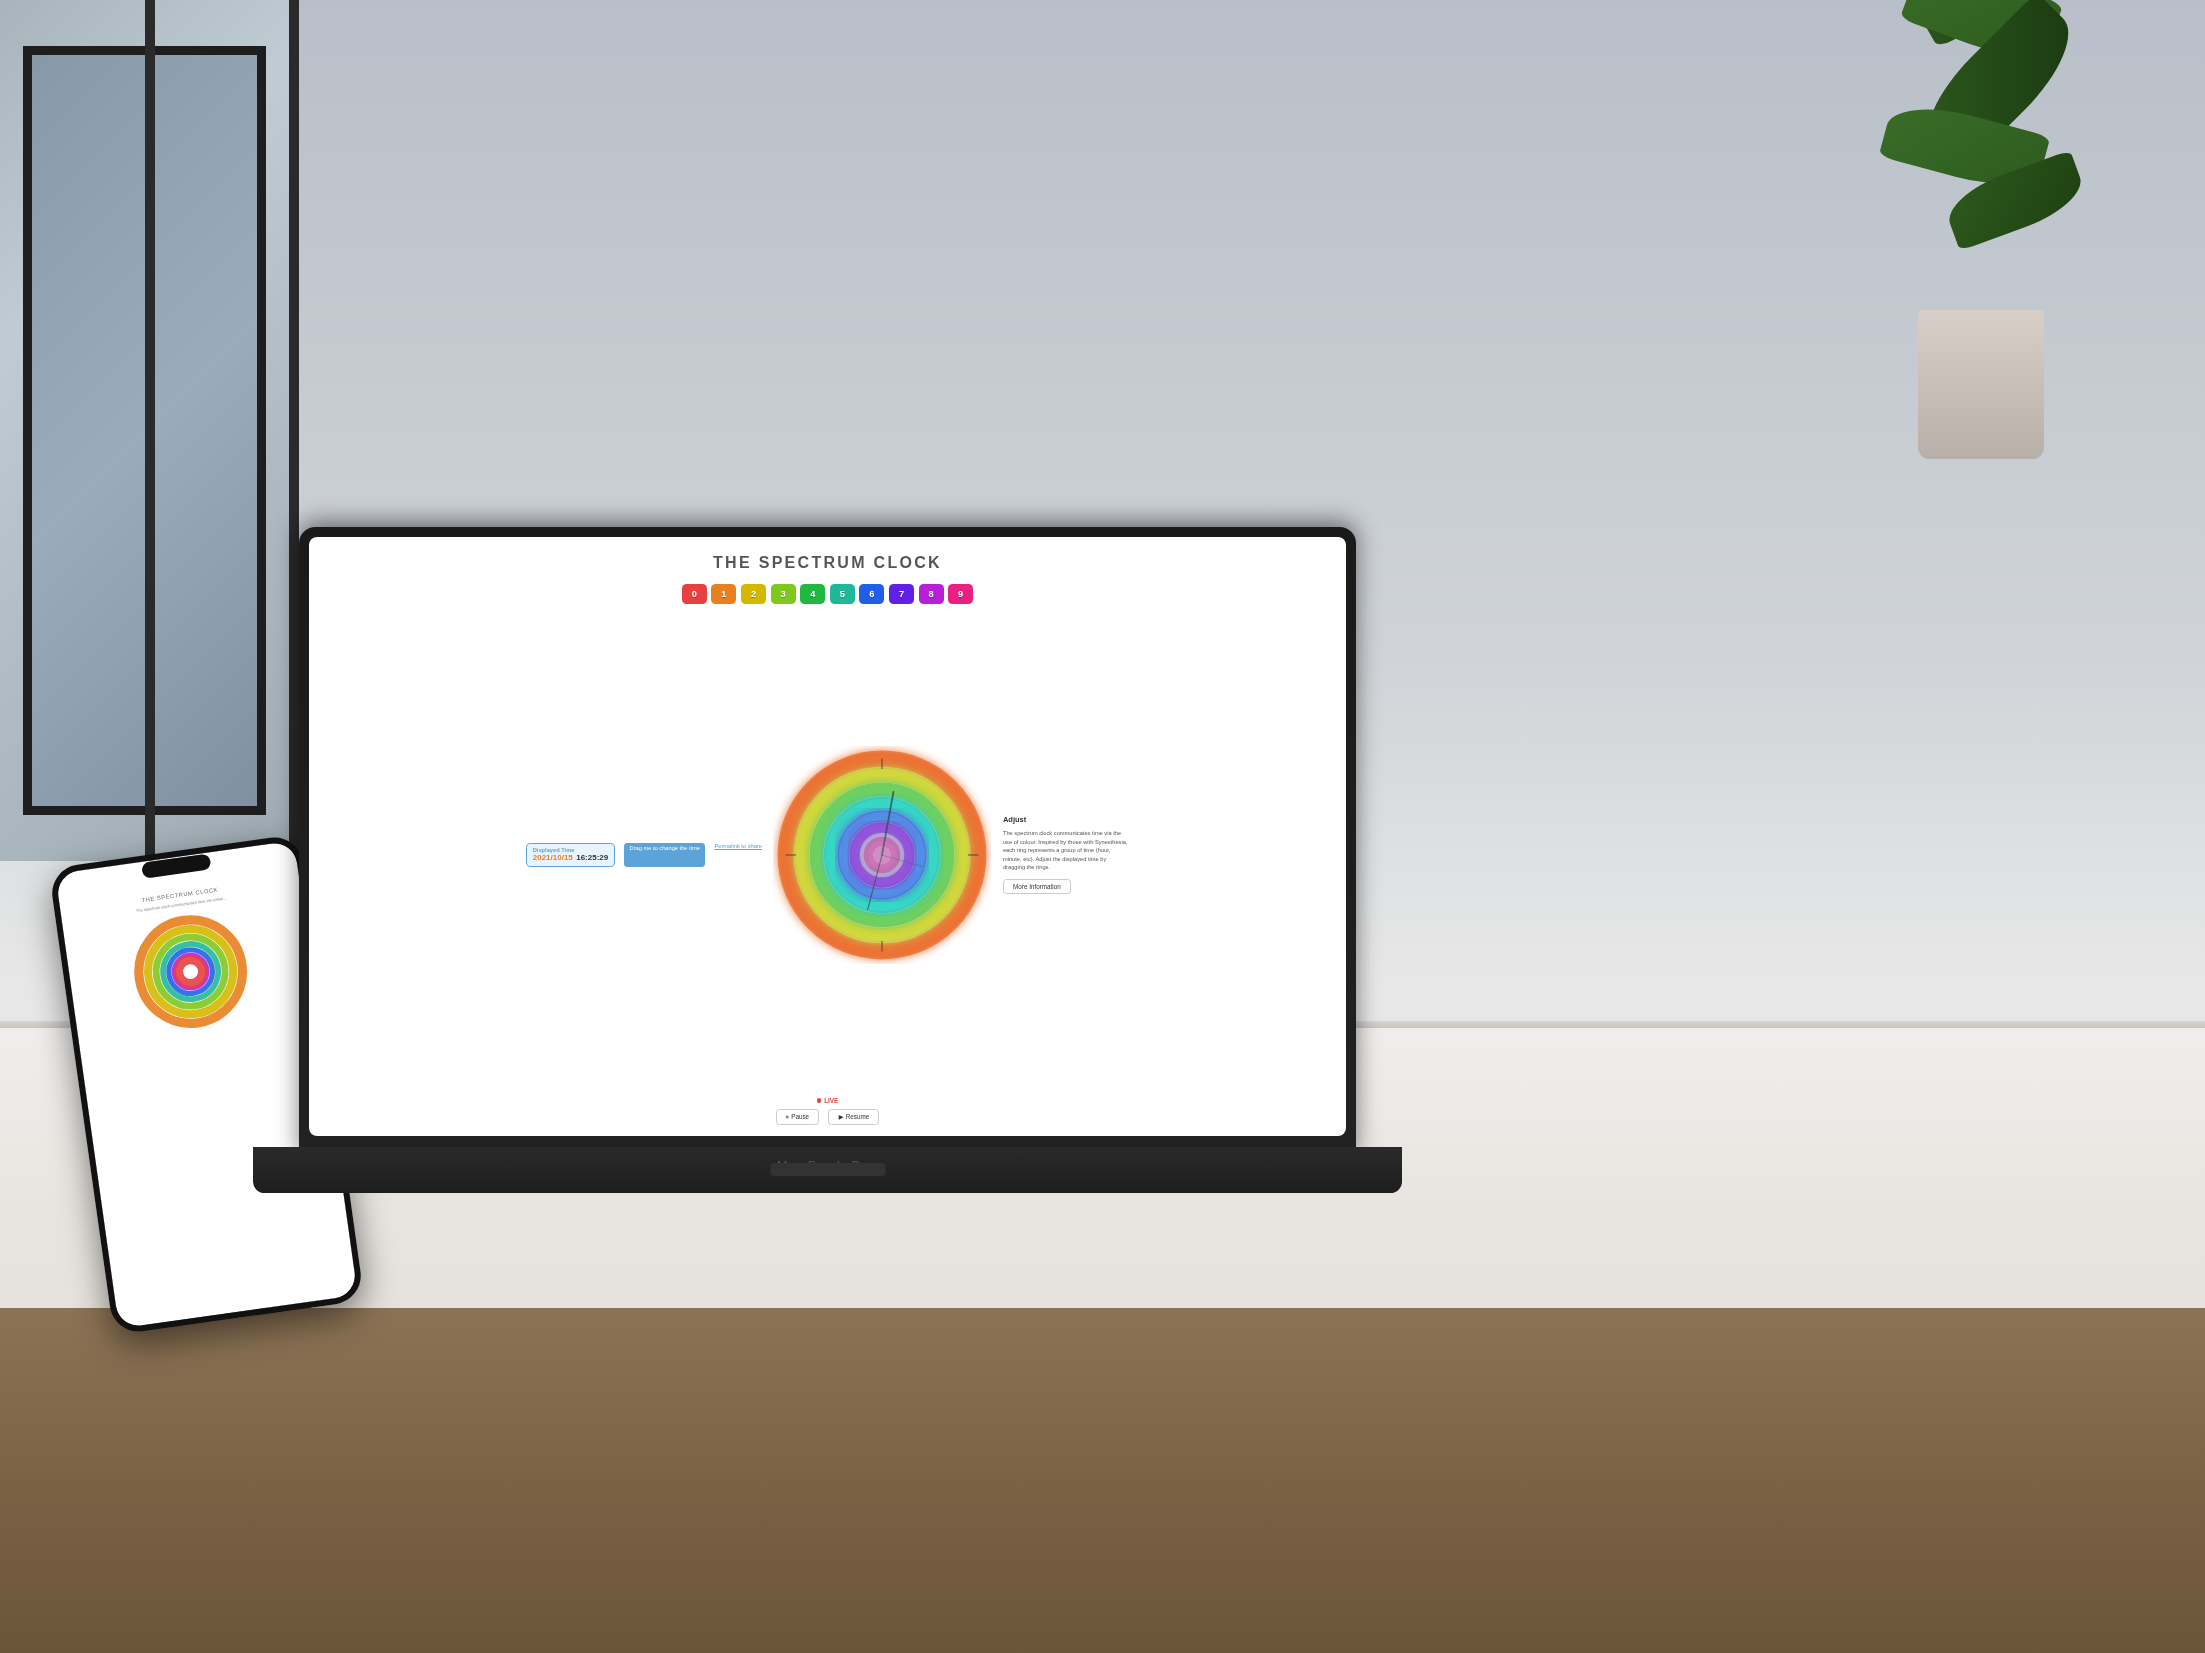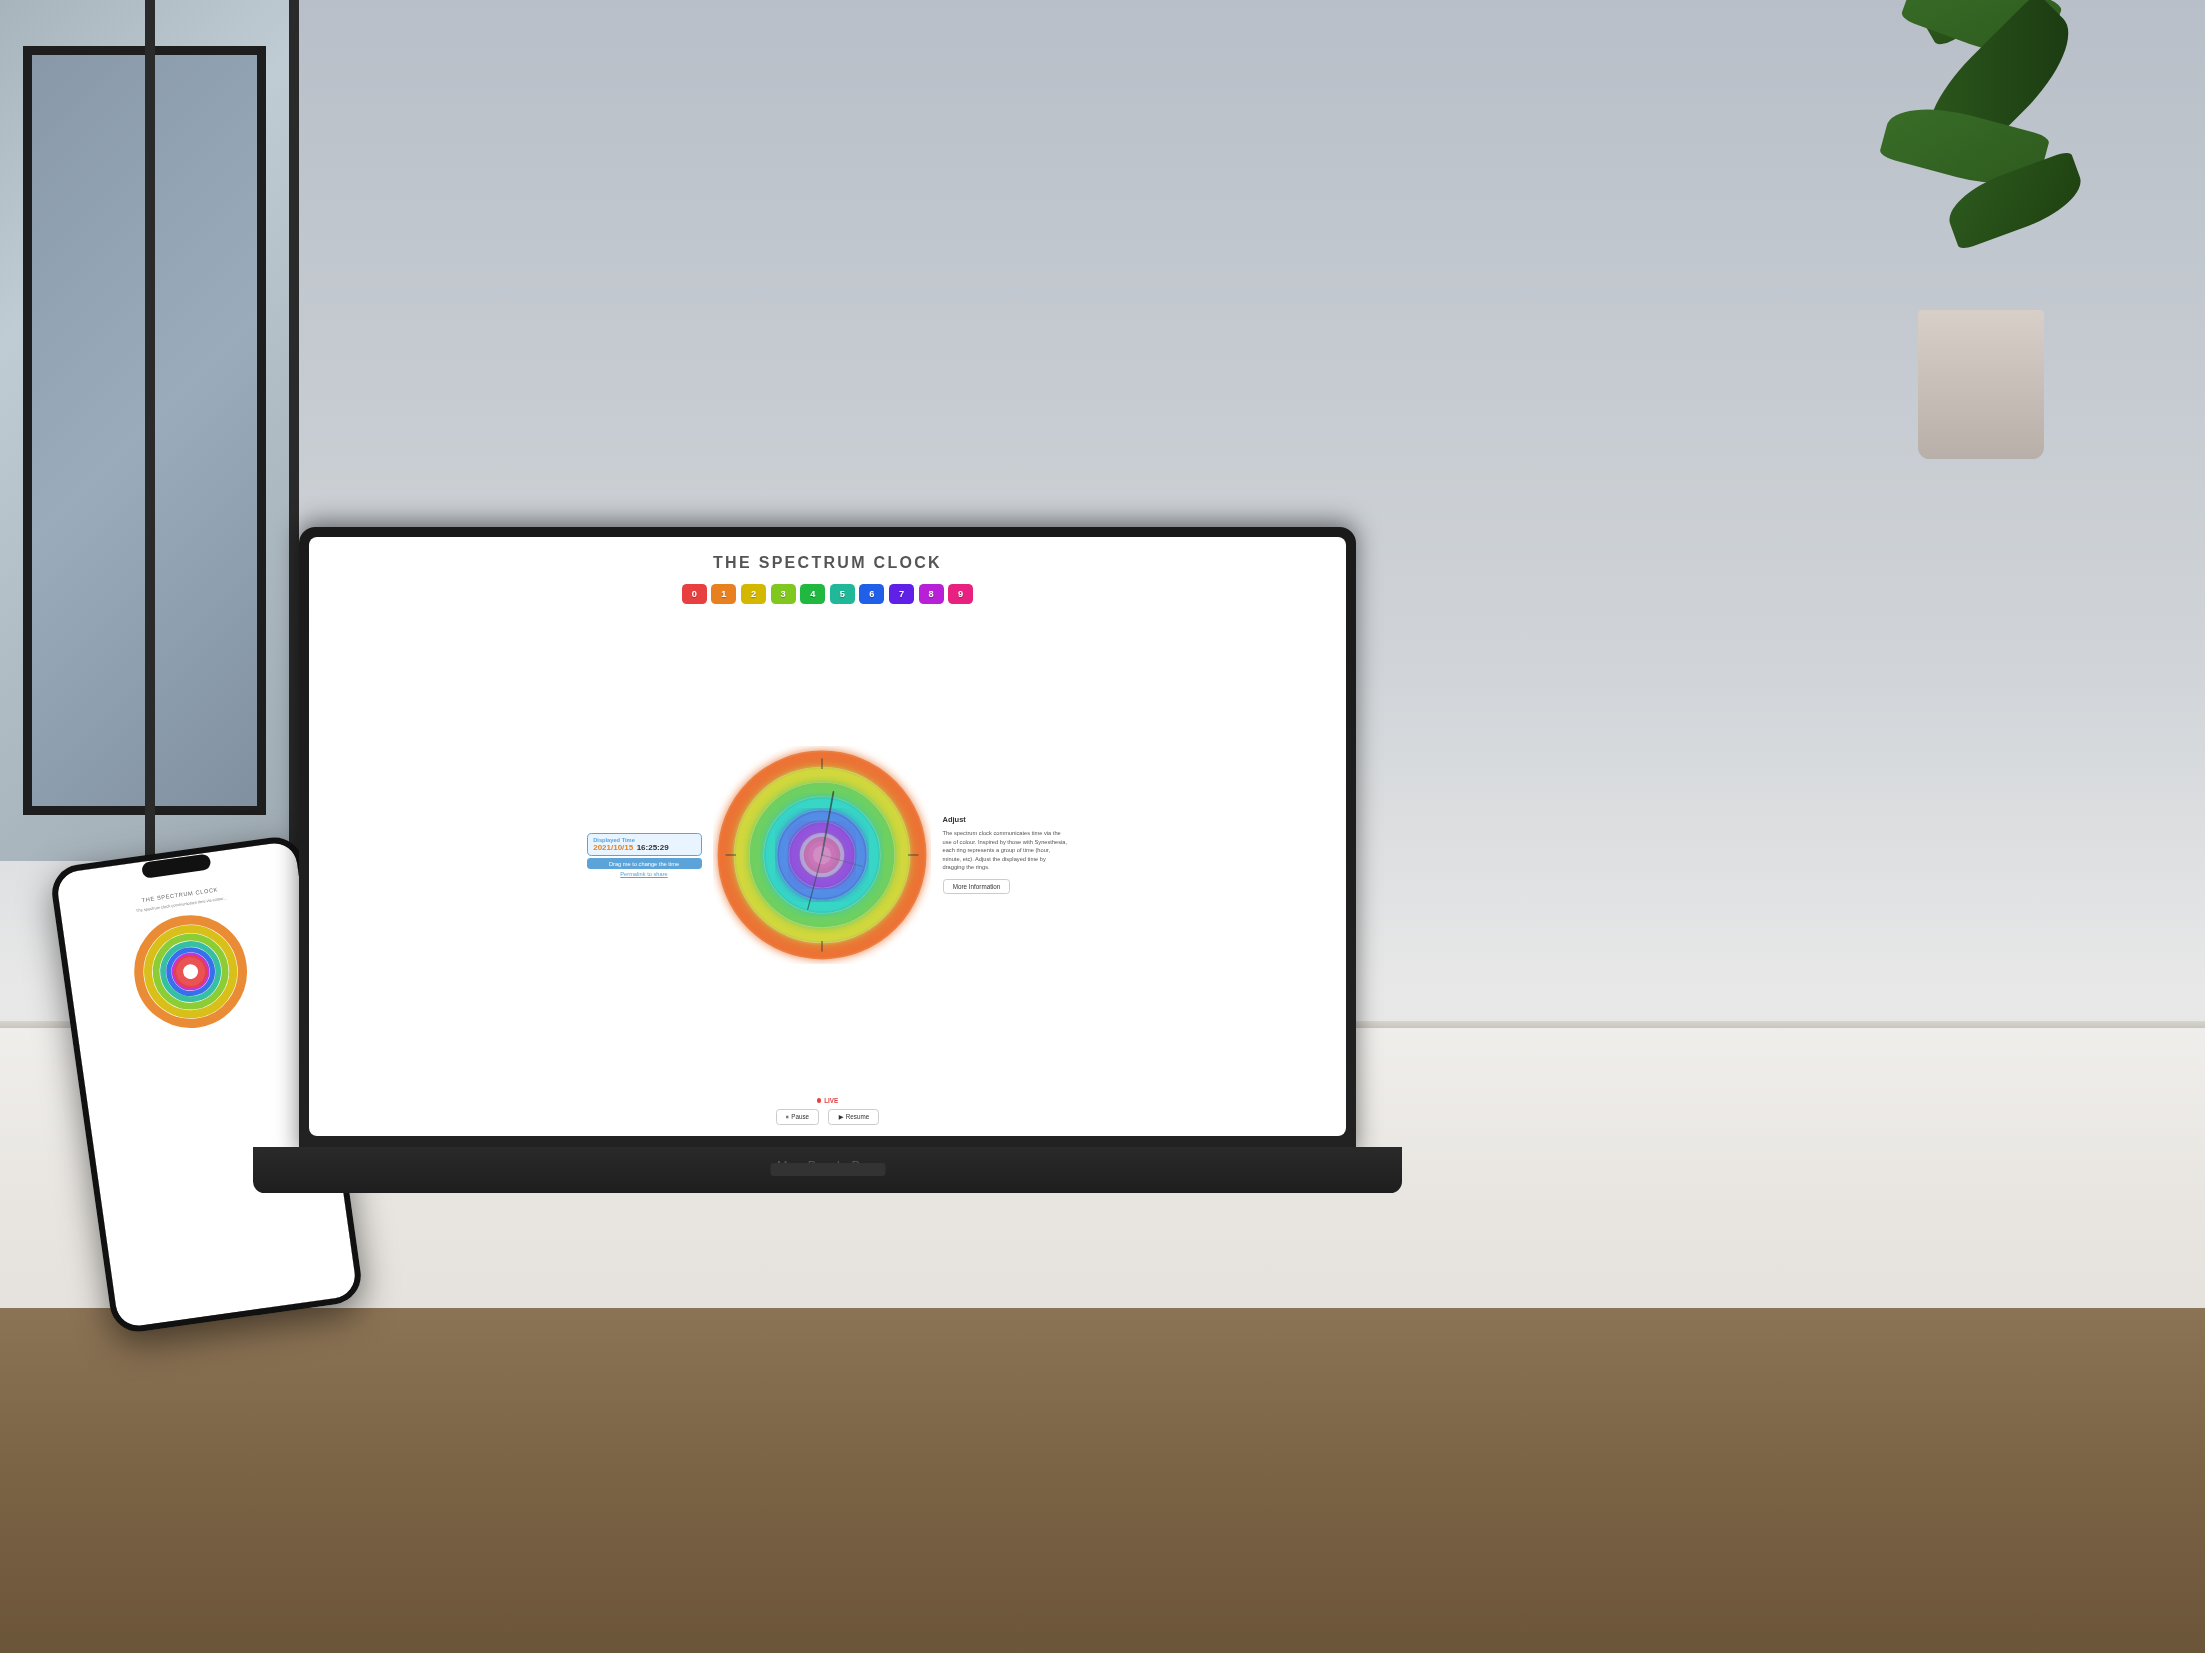--- a/index.html
+++ b/index.html
@@ -253,22 +253,21 @@
       justify-content: center;
       width: 100%;
       flex: 1;
       gap: 11.5px;
       position: relative;
     }
 
     
     .left-panel {
       display: flex;
-      flex-direction: column;
-      gap: 2px;
+      gap: 9px;
       min-width: 115px;
     }
 
     .time-box {
       background: #e8f4ff;
       border: 1.1px solid #5ba3d9;
       border-radius: 4.6px;
       padding: 3.4px 5.7px;
     }
 

